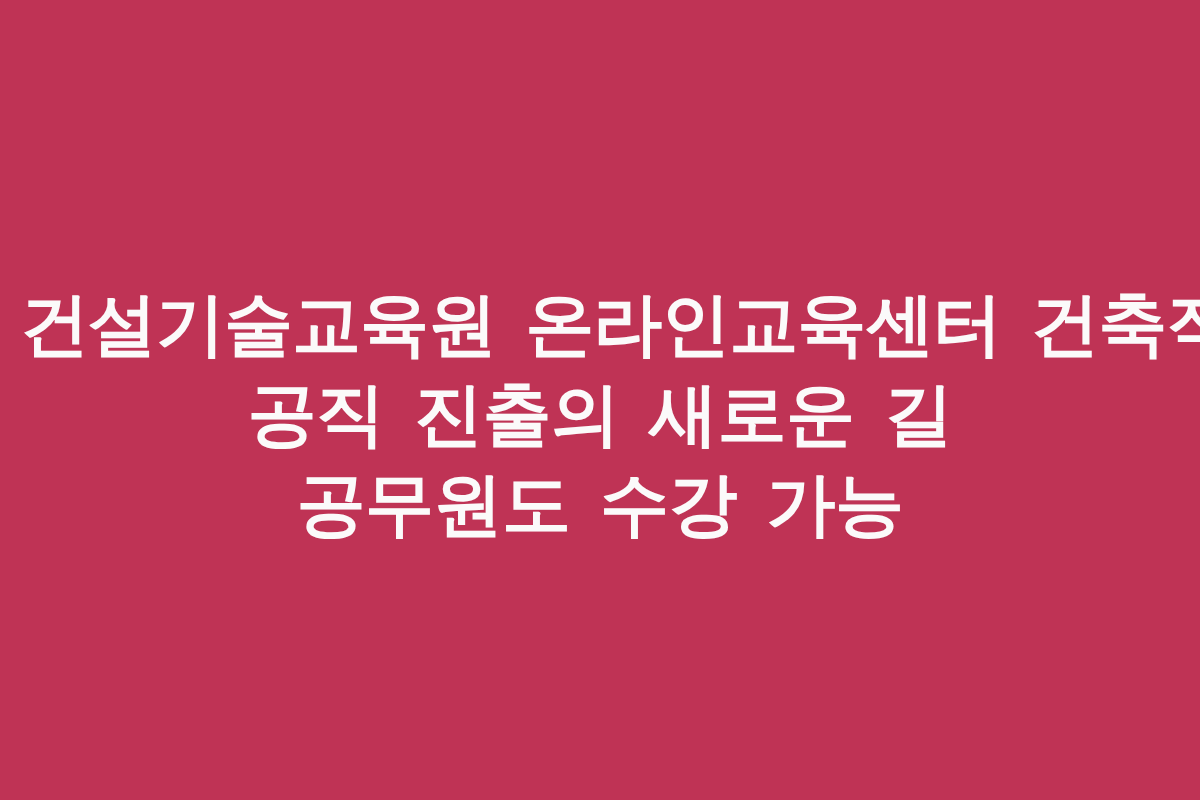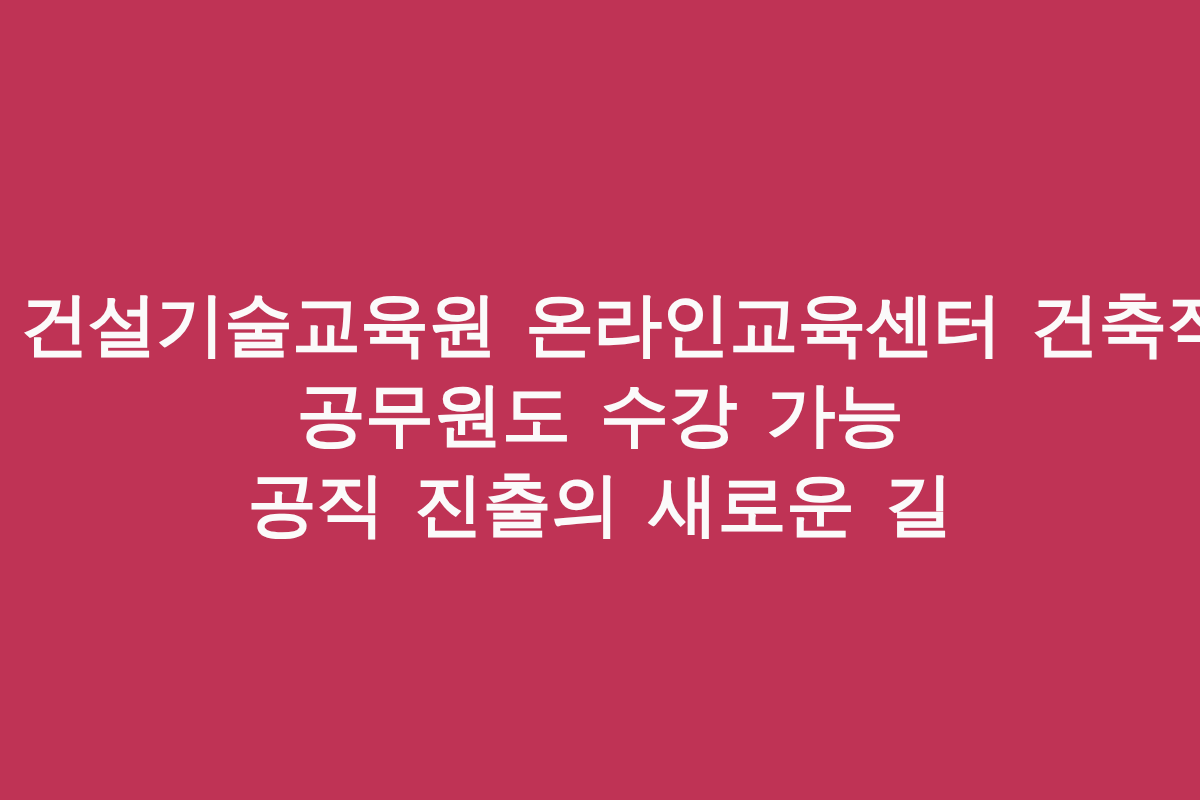--- a/index.html
+++ b/index.html
@@ -66,19 +66,19 @@
 </style>
 </head>
 <body>
 
 <div class="banner" style="background-color: rgb(191, 51, 85); width: 1200px; height: 800px;">
 
   <h1 class="headline" style="color: rgb(251, 250, 250); font-size: 69.0207px; line-height: 90px; text-align: center;">
 
     <span class="headline-line line-1">건설기술교육원 온라인교육센터 건축직</span>
 
+    <span class="headline-line line-3">공직 진출의 새로운 길</span>
+
     <span class="headline-line line-2">공무원도 수강 가능</span>
-
-    <span class="headline-line line-3">공직 진출의 새로운 길</span>
 
   </h1>
 
 </div>
 
 </body></html>

